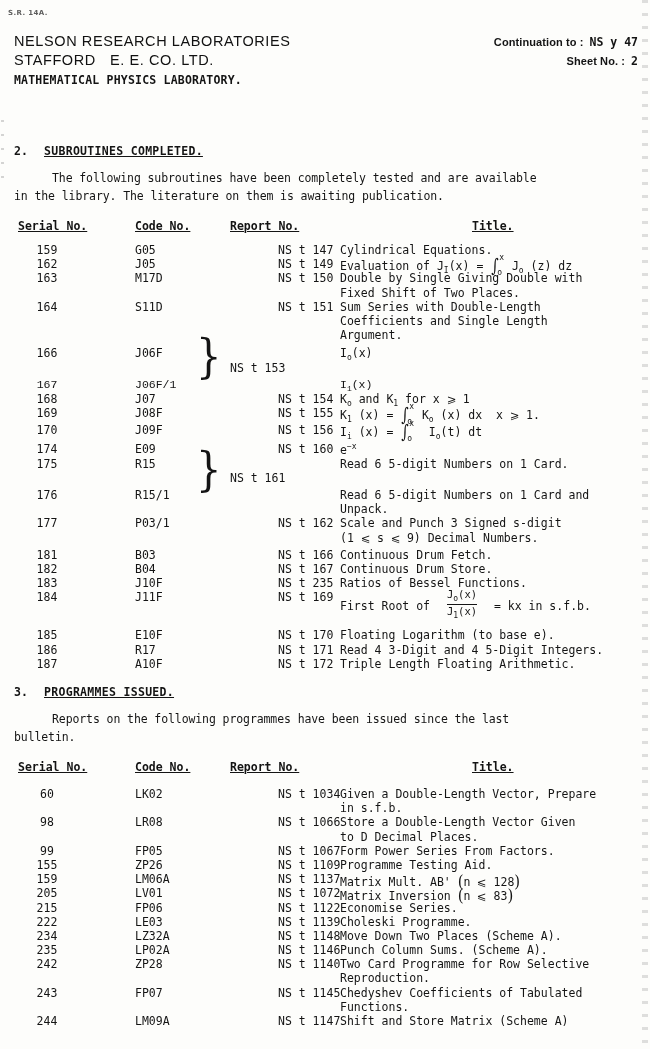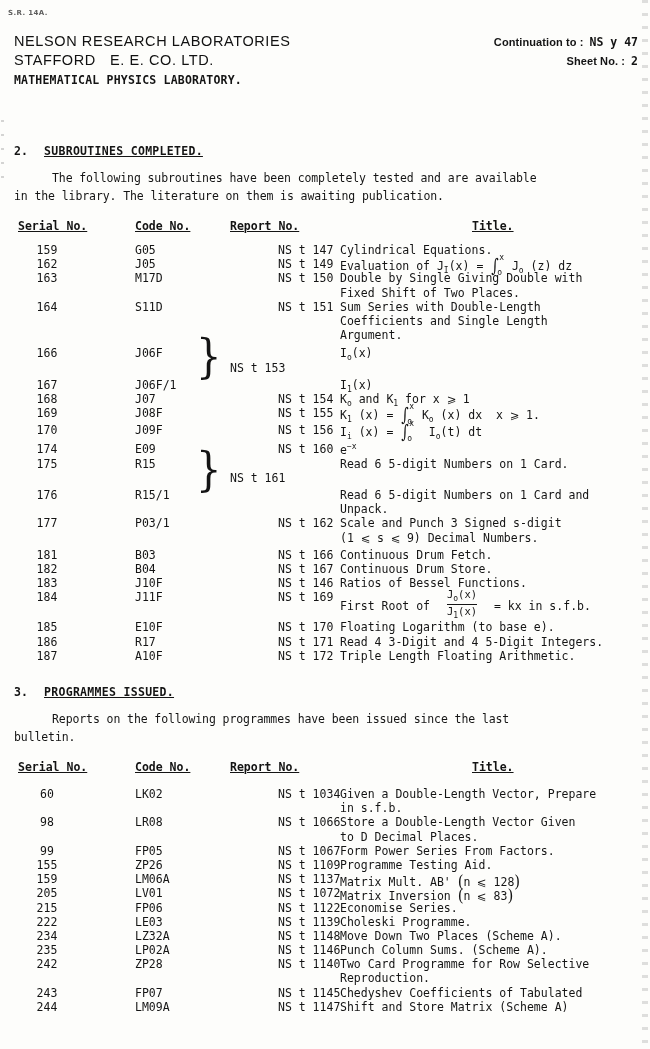--- a/index.html
+++ b/index.html
@@ -173,21 +173,21 @@
 
       <div class="row" style="margin-top:4px;">
         <span class="serial">166</span>
         <span class="code">J06F</span>
         <span class="title">I<sub>o</sub>(x)</span>
         <span class="brace-tall" style="top:-7px;">}</span>
       </div>
       <div class="row">
         <span class="grp-report">NS t 153</span>
       </div>
-      <div class="row" style="margin-top:3px;">
+      <div class="row" style="margin-top:3px;font-family:Liberation Mono, monospace;">
         <span class="serial">167</span>
         <span class="code">J06F/1</span>
         <span class="title">I<sub>1</sub>(x)</span>
       </div>
 
       <div class="row">
         <span class="serial">168</span>
         <span class="code">J07</span>
         <span class="report">NS t 154</span>
         <span class="title">K<sub>o</sub> and K<sub>1</sub> for x <span class="ge">⩾</span> 1</span>
@@ -250,32 +250,32 @@
       </div>
       <div class="row">
         <span class="serial">182</span>
         <span class="code">B04</span>
         <span class="report">NS t 167</span>
         <span class="title">Continuous Drum Store.</span>
       </div>
       <div class="row">
         <span class="serial">183</span>
         <span class="code">J10F</span>
-        <span class="report">NS t 146</span>
+        <span class="report">NS t 235</span>
         <span class="title">Ratios of Bessel Functions.</span>
       </div>
 
       <div class="row" style="min-height:24px;">
         <span class="serial">184</span>
         <span class="code">J11F</span>
         <span class="report">NS t 169</span>
         <span class="title">First Root of <span class="frac"><span class="num">J<sub>o</sub>(x)</span><span class="den">J<sub>1</sub>(x)</span></span> = kx in s.f.b.</span>
       </div>
 
-      <div class="row" style="margin-top:6px;">
+      <div class="row" style="margin-top:14px;">
         <span class="serial">185</span>
         <span class="code">E10F</span>
         <span class="report">NS t 170</span>
         <span class="title">Floating Logarithm (to base e).</span>
       </div>
       <div class="row">
         <span class="serial">186</span>
         <span class="code">R17</span>
         <span class="report">NS t 171</span>
         <span class="title">Read 4 3-Digit and 4 5-Digit Integers.</span>
@@ -389,20 +389,23 @@
       <div class="row">
         <span class="cont">Reproduction.</span>
       </div>
 
       <div class="row">
         <span class="serial">243</span>
         <span class="code">FP07</span>
         <span class="report">NS t 1145</span>
         <span class="title">Chedyshev Coefficients of Tabulated</span>
       </div>
+      <div class="row">
+        <span class="cont">Functions.</span>
+      </div>
 
       <div class="row">
         <span class="serial">244</span>
         <span class="code">LM09A</span>
         <span class="report">NS t 1147</span>
         <span class="title">Shift and Store Matrix (Scheme A)</span>
       </div>
 
     </div>
   </div>

